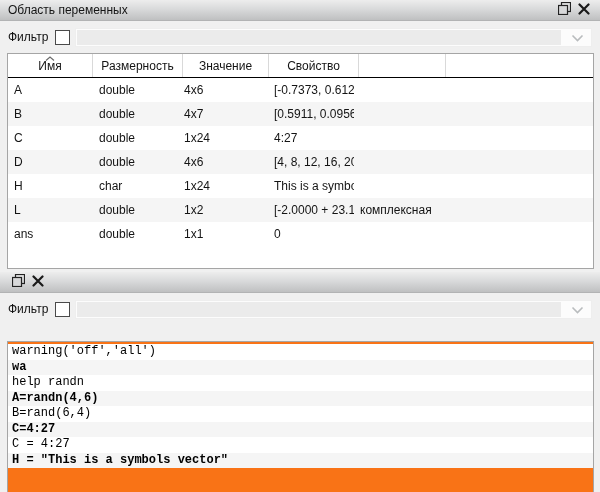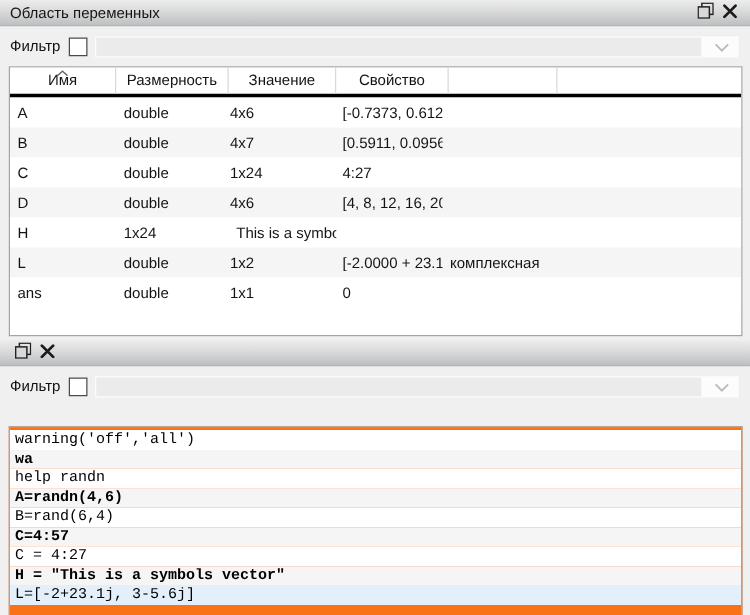--- a/index.html
+++ b/index.html
@@ -60,21 +60,21 @@
   .table-wrap {
     margin:0 6px 0 7px;
     height:216px;
     background:#ffffff;
     border:1px solid #a5a5a5;
     overflow:hidden;
   }
   .thead {
     display:flex; height:24px;
     background:#ffffff;
-    border-bottom:3px solid #000000;
+    border-bottom:1px solid #000000;
   }
   .th {
     position:relative;
     display:flex; align-items:flex-end; justify-content:center;
     padding-bottom:4px;
     border-right:1px solid #d9d9d9;
     color:#141414;
   }
   .sort-caret { position:absolute; top:2px; left:50%; margin-left:-5px; line-height:0; }
   .tr { display:flex; height:24px; align-items:center; background:#ffffff; }
@@ -202,20 +202,21 @@
           <div class="td" style="width: 85px;">D</div>
           <div class="td" style="width: 85px;">double</div>
           <div class="td" style="width: 90px;">4x6</div>
           <div class="td" style="width: 86px;">[4, 8, 12, 16, 20, ...</div>
           <div class="td" style="width: 90px;"></div>
           <div class="td" style="width: 87px;"></div>
           <div class="td" style="flex: 1 1 0%;"></div>
         </div>
         <div class="tr">
           <div class="td" style="width: 85px;">H</div>
+          <div class="td" style="width: 85px;">char</div>
           <div class="td" style="width: 90px;">1x24</div>
           <div class="td" style="width: 86px;">This is a symbol...</div>
           <div class="td" style="width: 90px;"></div>
           <div class="td" style="width: 87px;"></div>
           <div class="td" style="flex: 1 1 0%;"></div>
         </div>
         <div class="tr alt">
           <div class="td" style="width: 85px;">L</div>
           <div class="td" style="width: 85px;">double</div>
           <div class="td" style="width: 90px;">1x2</div>
@@ -270,18 +271,17 @@
       </span>
     </div>
   </div>
 
   <div class="list-wrap">
       <div class="cmd">warning('off','all')</div>
       <div class="cmd alt">wa</div>
       <div class="cmd">help randn</div>
       <div class="cmd alt">A=randn(4,6)</div>
       <div class="cmd">B=rand(6,4)</div>
-      <div class="cmd alt">C=4:57</div>
+      <div class="cmd alt">C=4:27</div>
       <div class="cmd">C = 4:27</div>
       <div class="cmd alt">H = "This is a symbols vector"</div>
-      <div class="cmd selected">L=[-2+23.1j, 3-5.6j]</div>
     </div>
 </div>
 
 </body></html>

